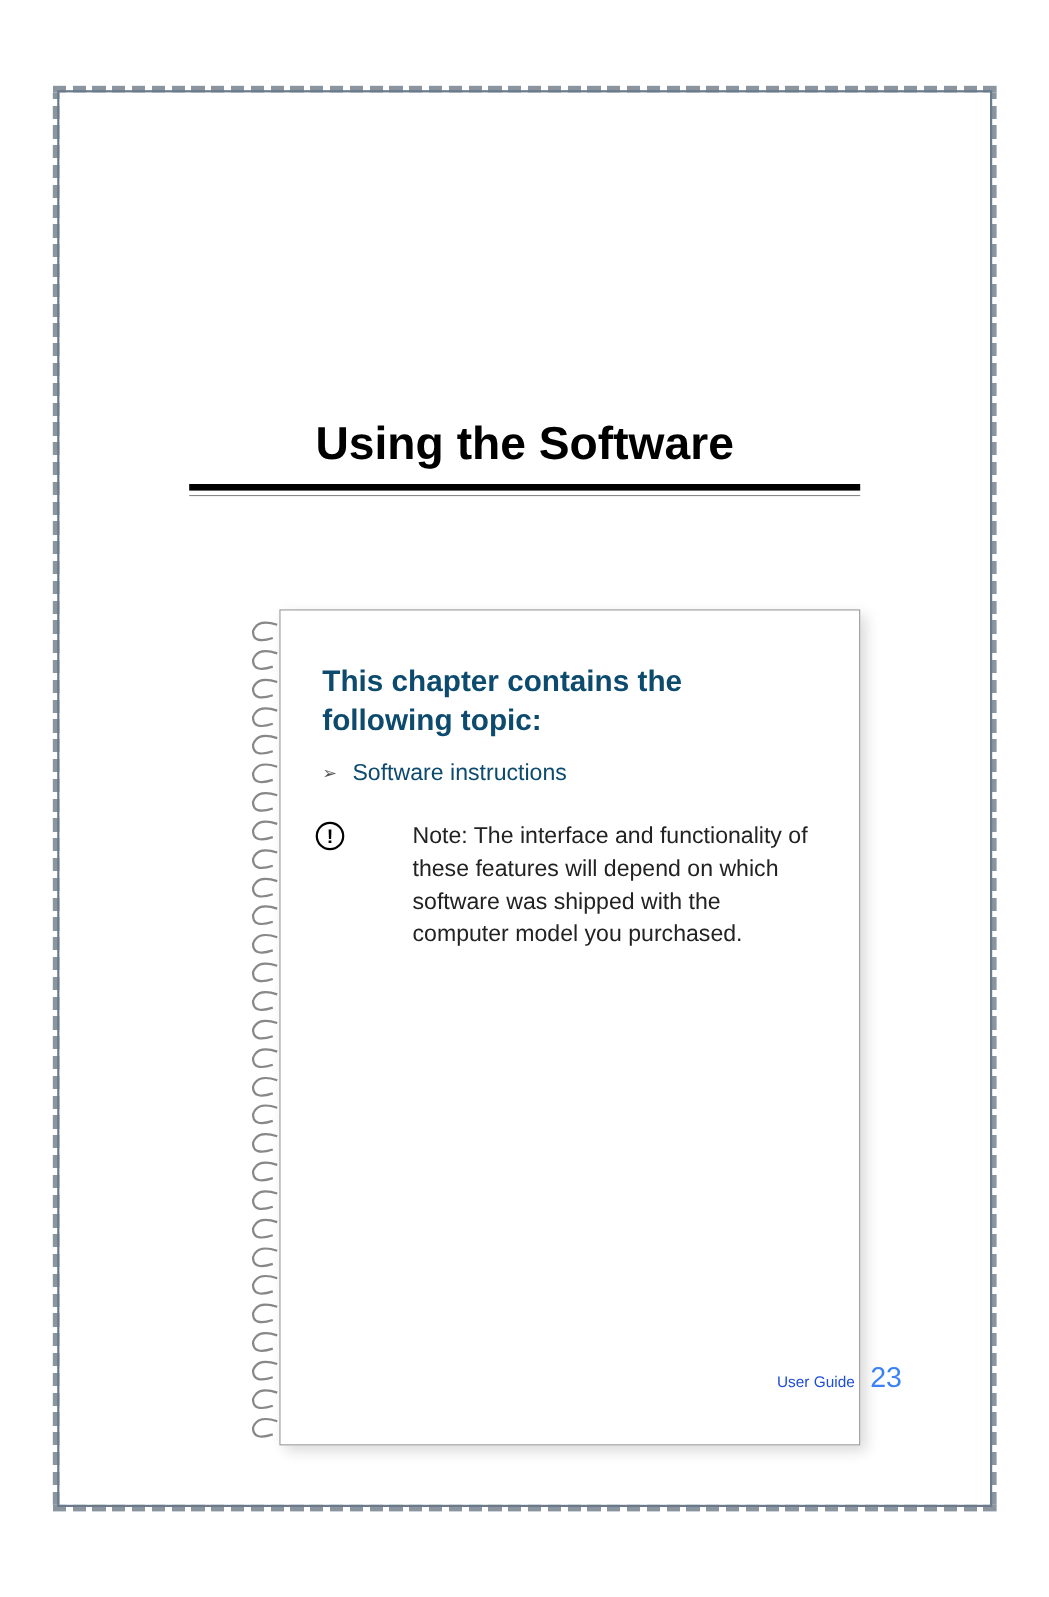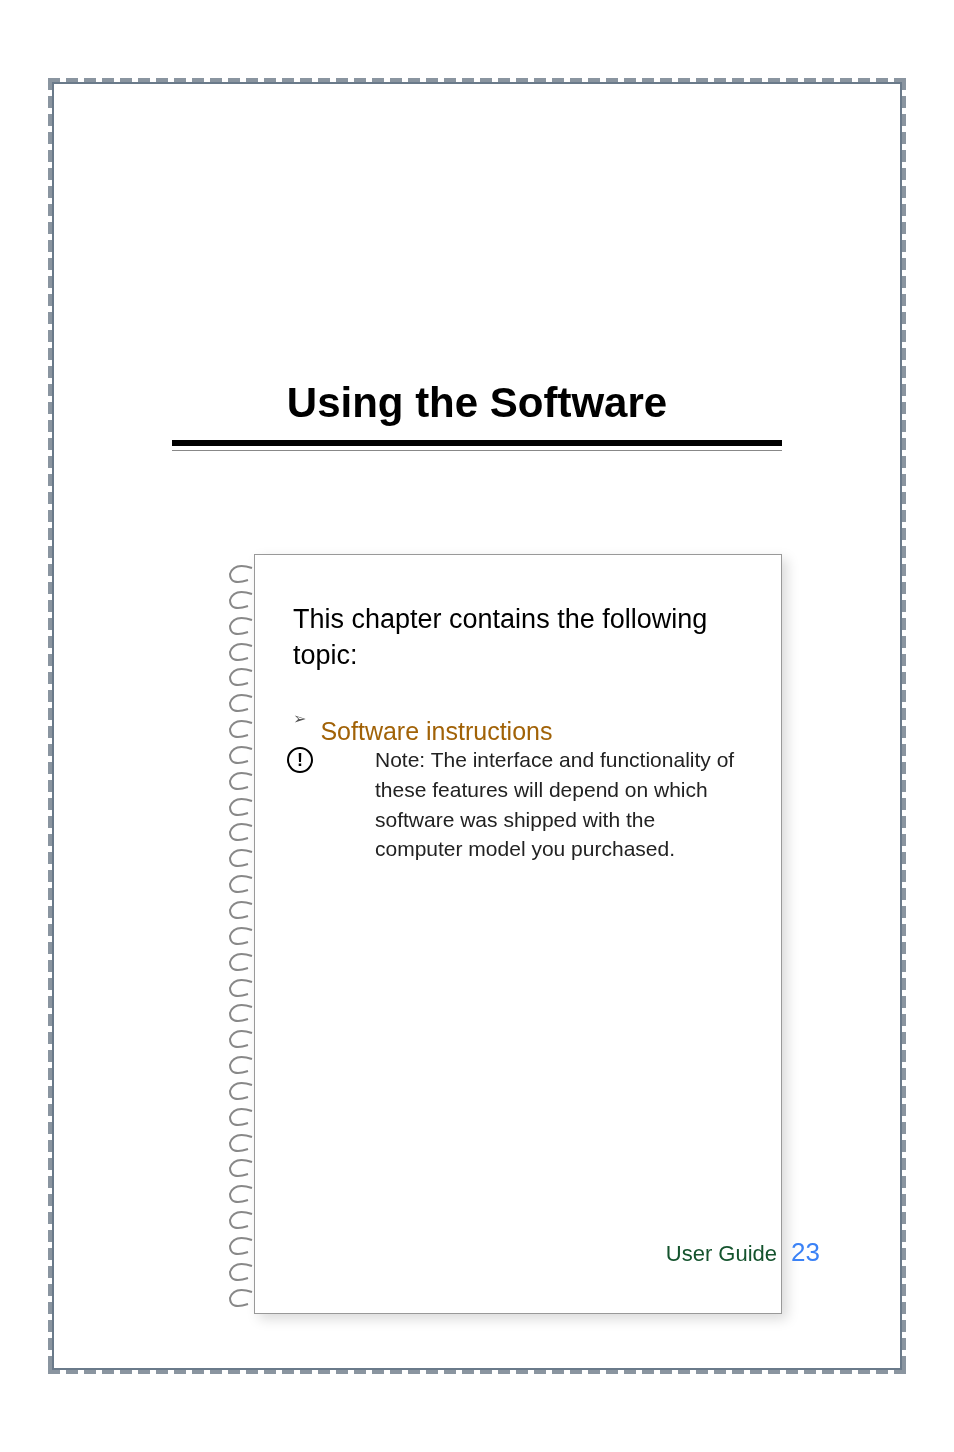--- a/index.html
+++ b/index.html
@@ -146,43 +146,42 @@
       width: 100%;
       height: 100%;
     }
     
     .section-heading {
       position: absolute;
       top: 46px;
       left: 38px;
       right: 40px;
       font-size: 27px;
-      font-weight: normal;
-      color: #000000;
+      font-weight: bold;
+      color: #0c4a6e;
       line-height: 1.35;
     }
     
     .bullet-item {
       position: absolute;
       top: 136px;
       left: 38px;
       display: flex;
       align-items: center;
       gap: 14px;
     }
     
     .bullet-arrow {
       font-size: 16px;
       color: #555;
     }
     
     .bullet-text {
-      font-size: 25px;
-      color: #a16207;
-      margin-top: 26px;
+      font-size: 21px;
+      color: #0c4a6e;
     }
     
     .note-block {
       position: absolute;
       top: 190px;
       left: 32px;
       right: 40px;
       display: flex;
       gap: 18px;
     }
@@ -215,22 +214,22 @@
     .footer {
       position: absolute;
       bottom: 100px;
       right: 80px;
       display: flex;
       align-items: baseline;
       gap: 14px;
     }
     
     .footer-text {
-      font-size: 22px;
-      color: #14532d;
+      font-size: 14px;
+      color: #1d4ed8;
     }
     
     .page-number {
       font-size: 26px;
       color: #3b82f6;
     }
   </style>
 </head>
 <body>
 

